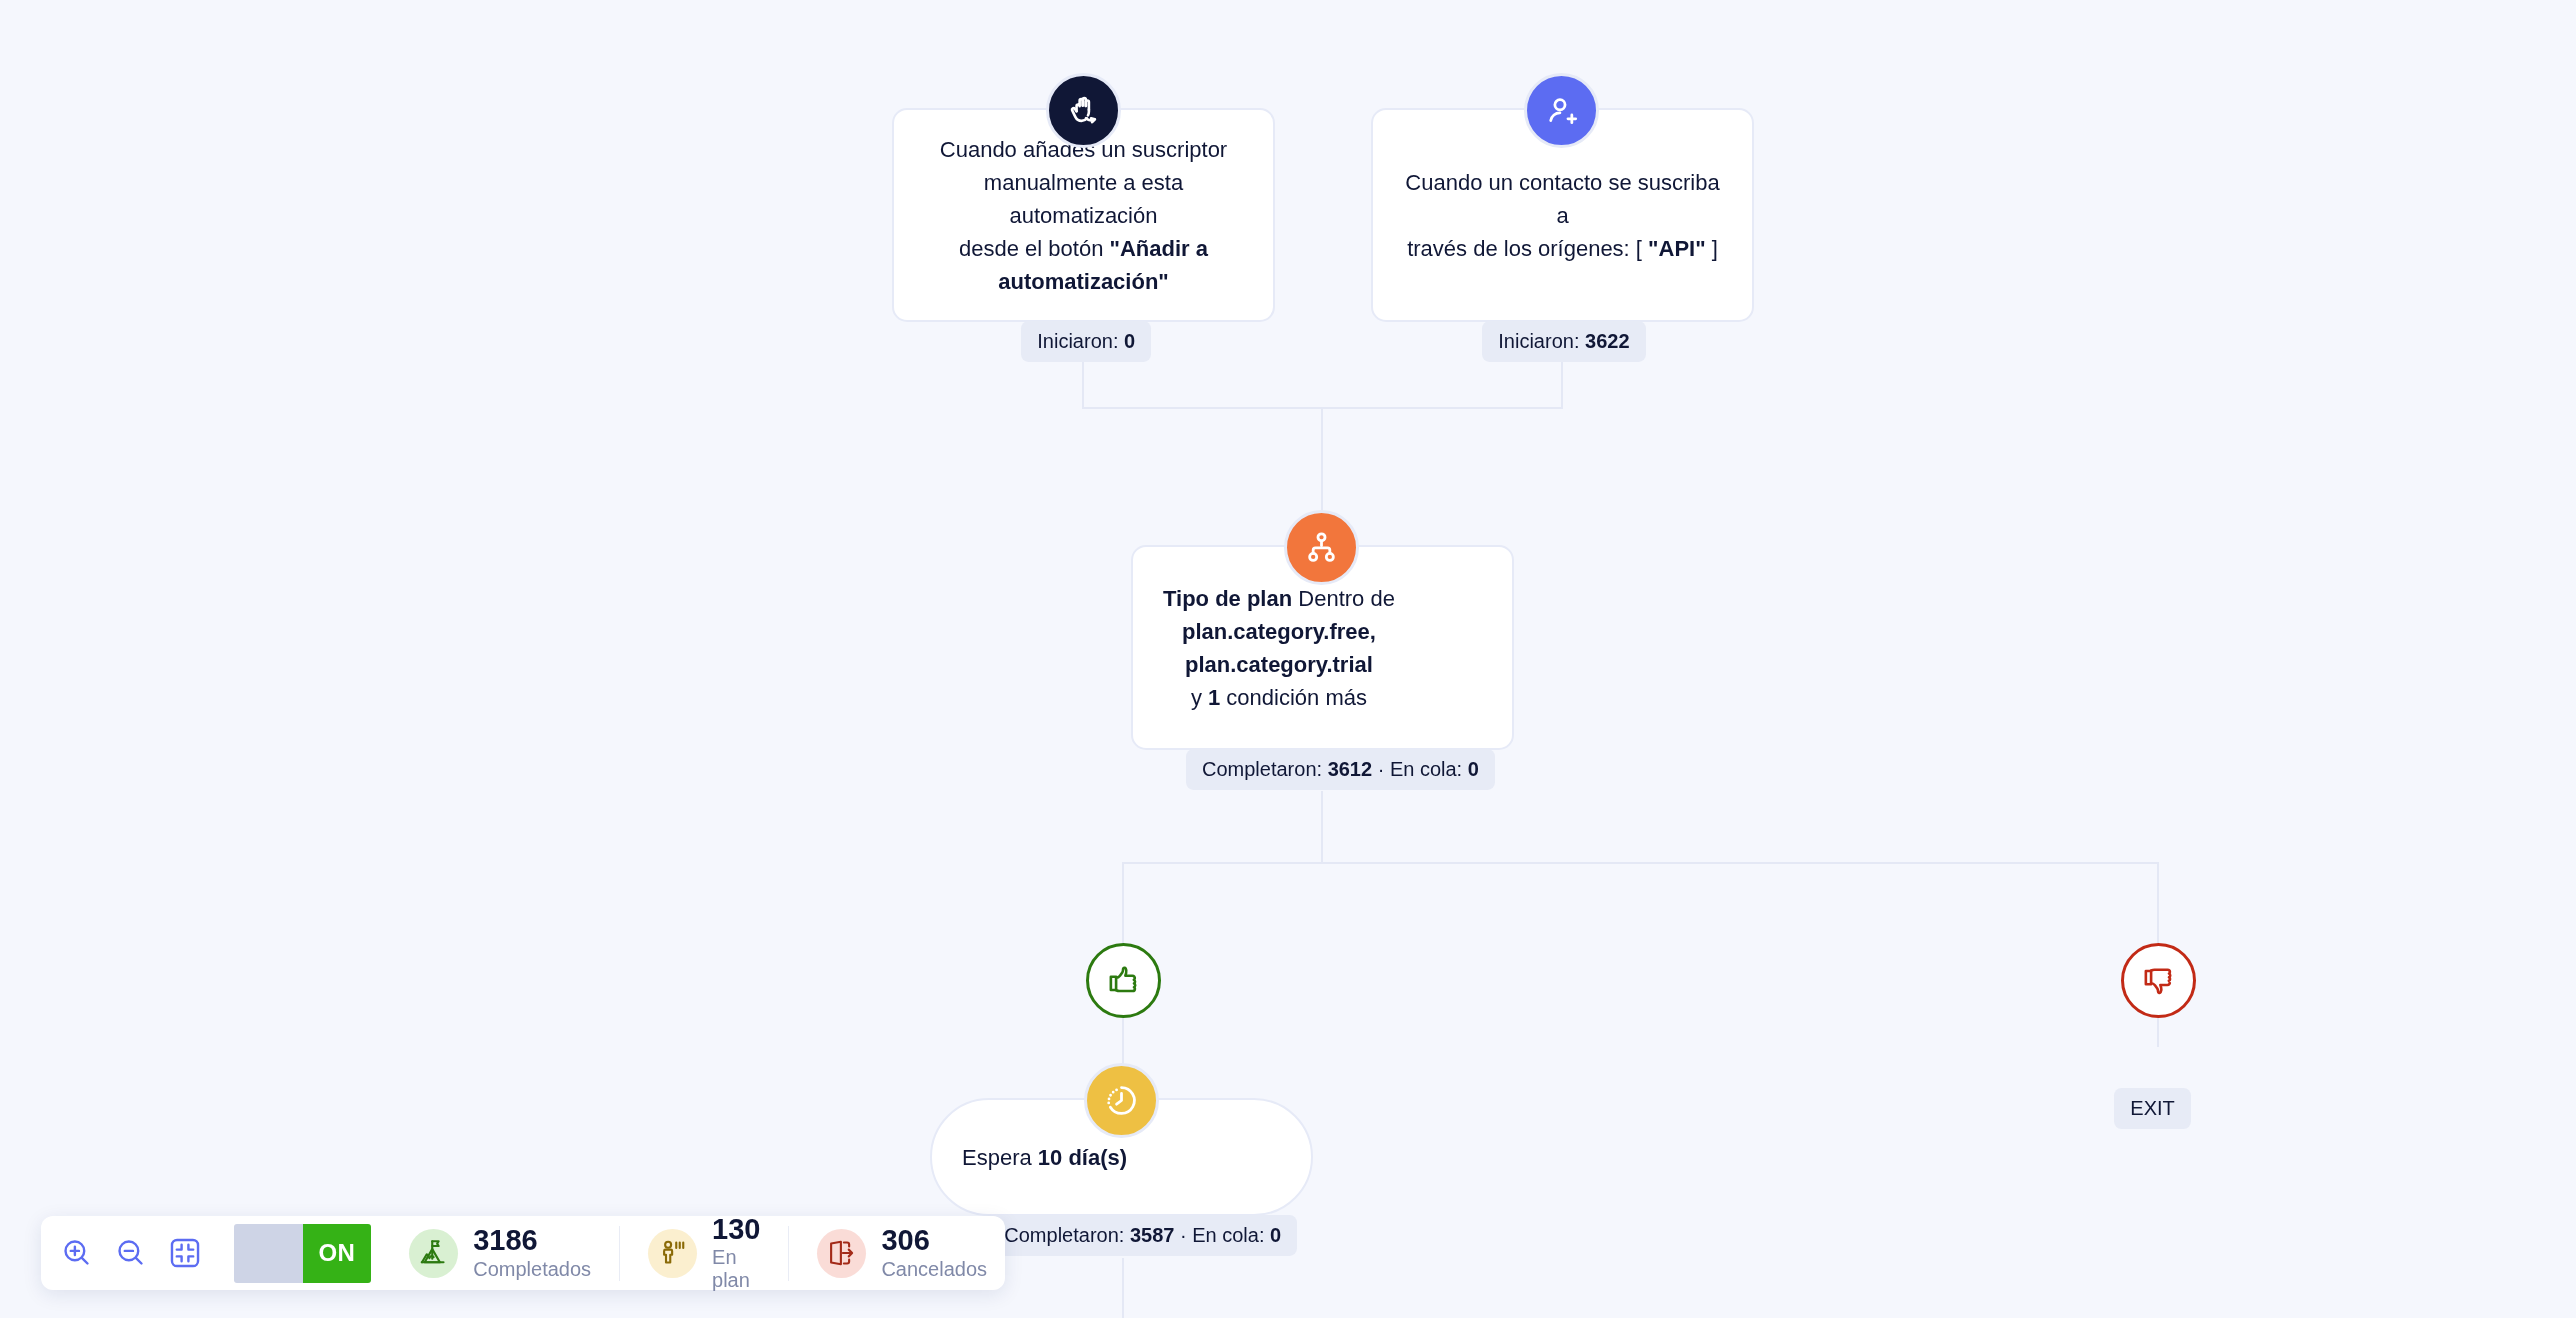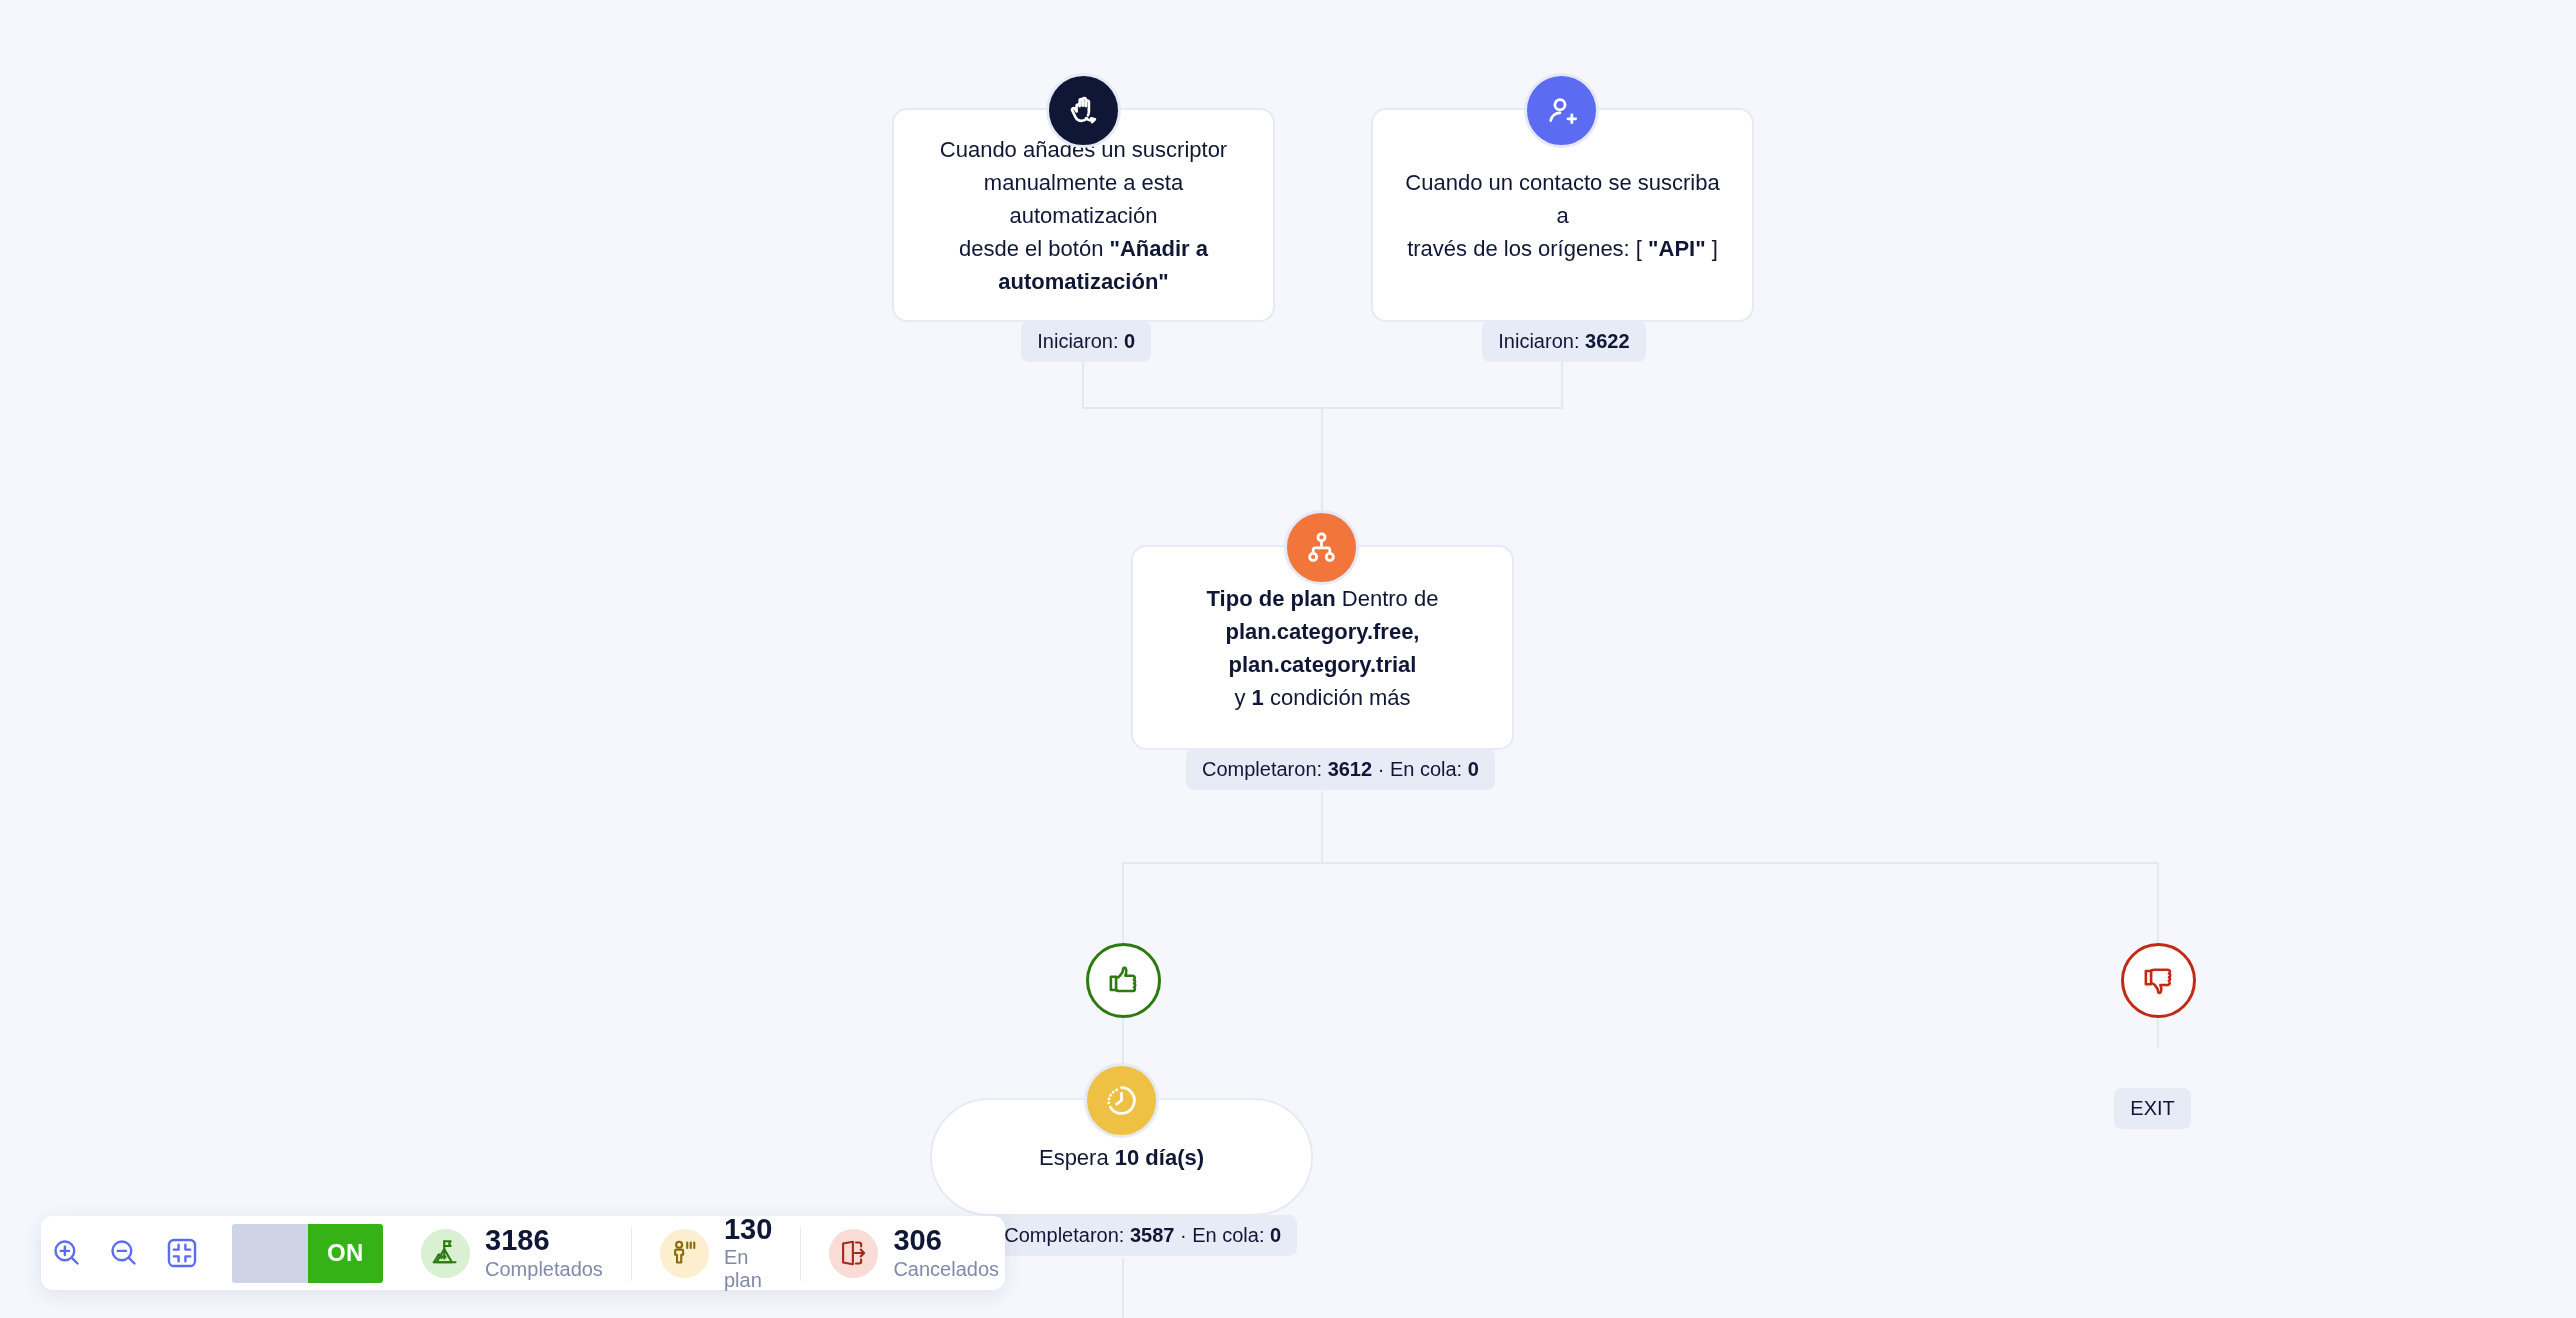--- a/index.html
+++ b/index.html
@@ -1,21 +1,21 @@
 <!DOCTYPE html>
 <html style="font-size:12px"><head>
 <meta charset="utf-8">
 <title>Automatizacion</title>
 <style>
   html,body{margin:0;padding:0;}
   body{width:2576px;height:1318px;background:#f5f7fd;font-family:"Liberation Sans",sans-serif;overflow:hidden;position:relative;}
   .canvas{position:absolute;left:0;top:0;width:2576px;height:1318px;}
   .edge{position:absolute;background:#e4e8f5;}
   .node-card{position:absolute;background:#ffffff;border:2.2px solid #e6eaf7;border-radius:15px;box-sizing:border-box;
-             display:flex;align-items:center;justify-content:center;text-align:center;}
+             display:flex;align-items:center;justify-content:flex-start;text-align:center;}
   .node-card .txt{font-size:22px;line-height:33px;color:#101736;padding:0 30px;font-weight:400;}
   .node-card .txt b{font-weight:700;}
   .badge{position:absolute;background:#e7ebf6;border-radius:7.4px;height:41px;display:flex;align-items:center;
          justify-content:center;padding:0 16.3px;font-size:20px;color:#101736;white-space:pre;}
   .badge b{font-weight:700;}
   .icon-bubble{position:absolute;border-radius:50%;display:flex;align-items:center;justify-content:center;
                border:3.7px solid #e6eaf7;box-sizing:border-box;}
   .circ-outline{position:absolute;border-radius:50%;background:#ffffff;box-sizing:border-box;
                 display:flex;align-items:center;justify-content:center;}
 
@@ -113,21 +113,21 @@
   </div>
   <div class="icon-bubble" style="left:1084px;top:1063px;width:75px;height:75px;background:#eec043;">
     <svg width="37" height="37" viewBox="0 0 24 24" fill="none" stroke="#ffffff" stroke-width="1.8" stroke-linecap="round" stroke-linejoin="round">
       <path d="M12 3.6a8.4 8.4 0 1 1-7.2 12.8"></path>
       <path d="M12 7.4v4.6l-3.2 2.4"></path>
       <path d="M3.7 13.6v.01M3.9 11v.01M4.9 8.6v.01M6.6 6.6v.01M8.8 5.1v.01"></path>
     </svg>
   </div>
   <div class="badge" style="left:988px;top:1215px;">Completaron: <b>3587</b> · En cola: <b>0</b></div>
 
-  <div class="toolbar" style="left:41px;top:1216px;width:964px;height:74px;padding:0 6px;">
+  <div class="toolbar" style="left:41px;top:1216px;width:964px;height:74px;padding:0 18px;">
     <div class="tb-btn">
       <svg width="34" height="34" viewBox="0 0 24 24" fill="none" stroke="#5c6cf2" stroke-width="1.7" stroke-linecap="round">
         <circle cx="10.5" cy="10.5" r="6.6"></circle>
           <path d="M10.5 7.6v5.8M7.6 10.5h5.8M15.4 15.4l4 4"></path>
       </svg>
     </div>
     <div class="tb-btn" style="margin-left:18px;">
       <svg width="34" height="34" viewBox="0 0 24 24" fill="none" stroke="#5c6cf2" stroke-width="1.7" stroke-linecap="round">
         <circle cx="10.5" cy="10.5" r="6.6"></circle>
           <path d="M7.6 10.5h5.8M15.4 15.4l4 4"></path>

